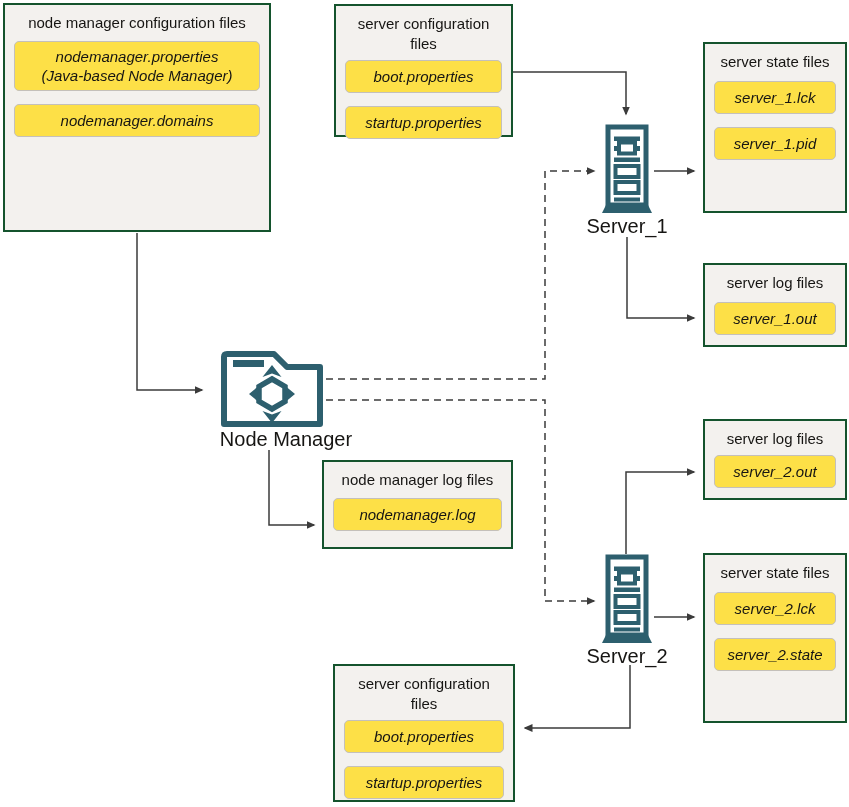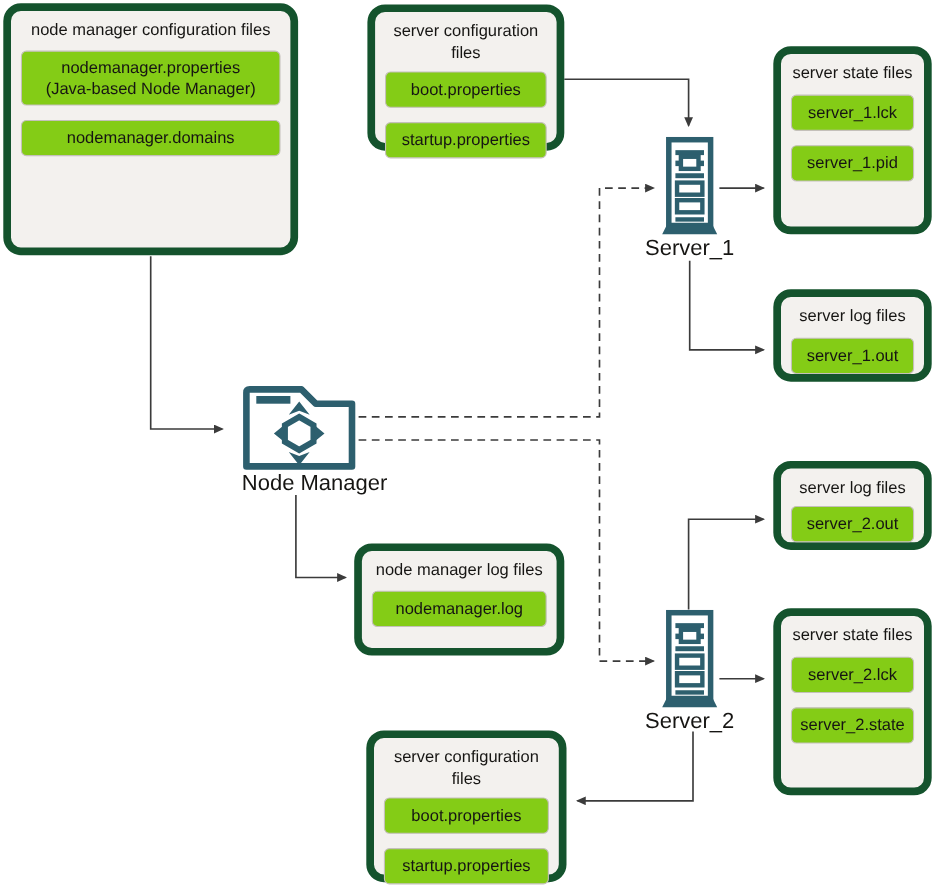--- a/index.html
+++ b/index.html
@@ -3,33 +3,34 @@
 <meta charset="utf-8">
 <style>
   html,body{margin:0;padding:0;background:#fff;}
   .canvas{
     position:relative;width:849px;height:807px;background:#ffffff;
     font-family:"Liberation Sans",sans-serif;color:#161513;overflow:hidden;
   }
   .connector-layer{position:absolute;left:0;top:0;width:849px;height:807px;}
   .group{
     position:absolute;box-sizing:border-box;
-    background:#f3f1ee;border:7px solid #14532d;border-radius:16px;
+    background:#f3f1ee;border:2px solid #14532d;border-radius:0;
     padding-top:8px;
   }
   .group-title{
     font-size:15px;line-height:20px;text-align:center;margin:0 4px 8px;
     white-space:pre-line;
   }
   .file{
-    background:#84cc16;border:1px solid #c4c0ba;border-radius:5px;
+    background:#fde047;border:1px solid #c4c0ba;border-radius:5px;
     margin:0 9px 13px;min-height:33px;box-sizing:border-box;
     display:flex;align-items:center;justify-content:center;
     text-align:center;font-size:15px;line-height:19px;white-space:pre-line;
     padding:2px 0;
+    font-style:italic;
   }
   .file.tall{min-height:50px;}
   .node-icon{position:absolute;}
   .node-label{
     position:absolute;font-size:20px;line-height:17px;text-align:center;
   }
 </style>
 </head>
 <body>
 
@@ -73,21 +74,21 @@
     <div class="group-title" style="margin-bottom:9px">server state files</div>
     <div class="file">server_1.lck</div>
     <div class="file">server_1.pid</div>
   </div>
 
   <div class="group" style="left:703px;top:263px;width:144px;height:84px">
     <div class="group-title" style="margin-bottom:9px">server log files</div>
     <div class="file">server_1.out</div>
   </div>
 
-  <div class="group" style="left:322px;top:494px;width:191px;height:102px">
+  <div class="group" style="left:322px;top:460px;width:191px;height:89px">
     <div class="group-title">node manager log files</div>
     <div class="file">nodemanager.log</div>
   </div>
 
   <div class="group" style="left:703px;top:419px;width:144px;height:81px">
     <div class="group-title" style="margin-bottom:6px">server log files</div>
     <div class="file">server_2.out</div>
   </div>
 
   <div class="group" style="left:703px;top:553px;width:144px;height:170px">

